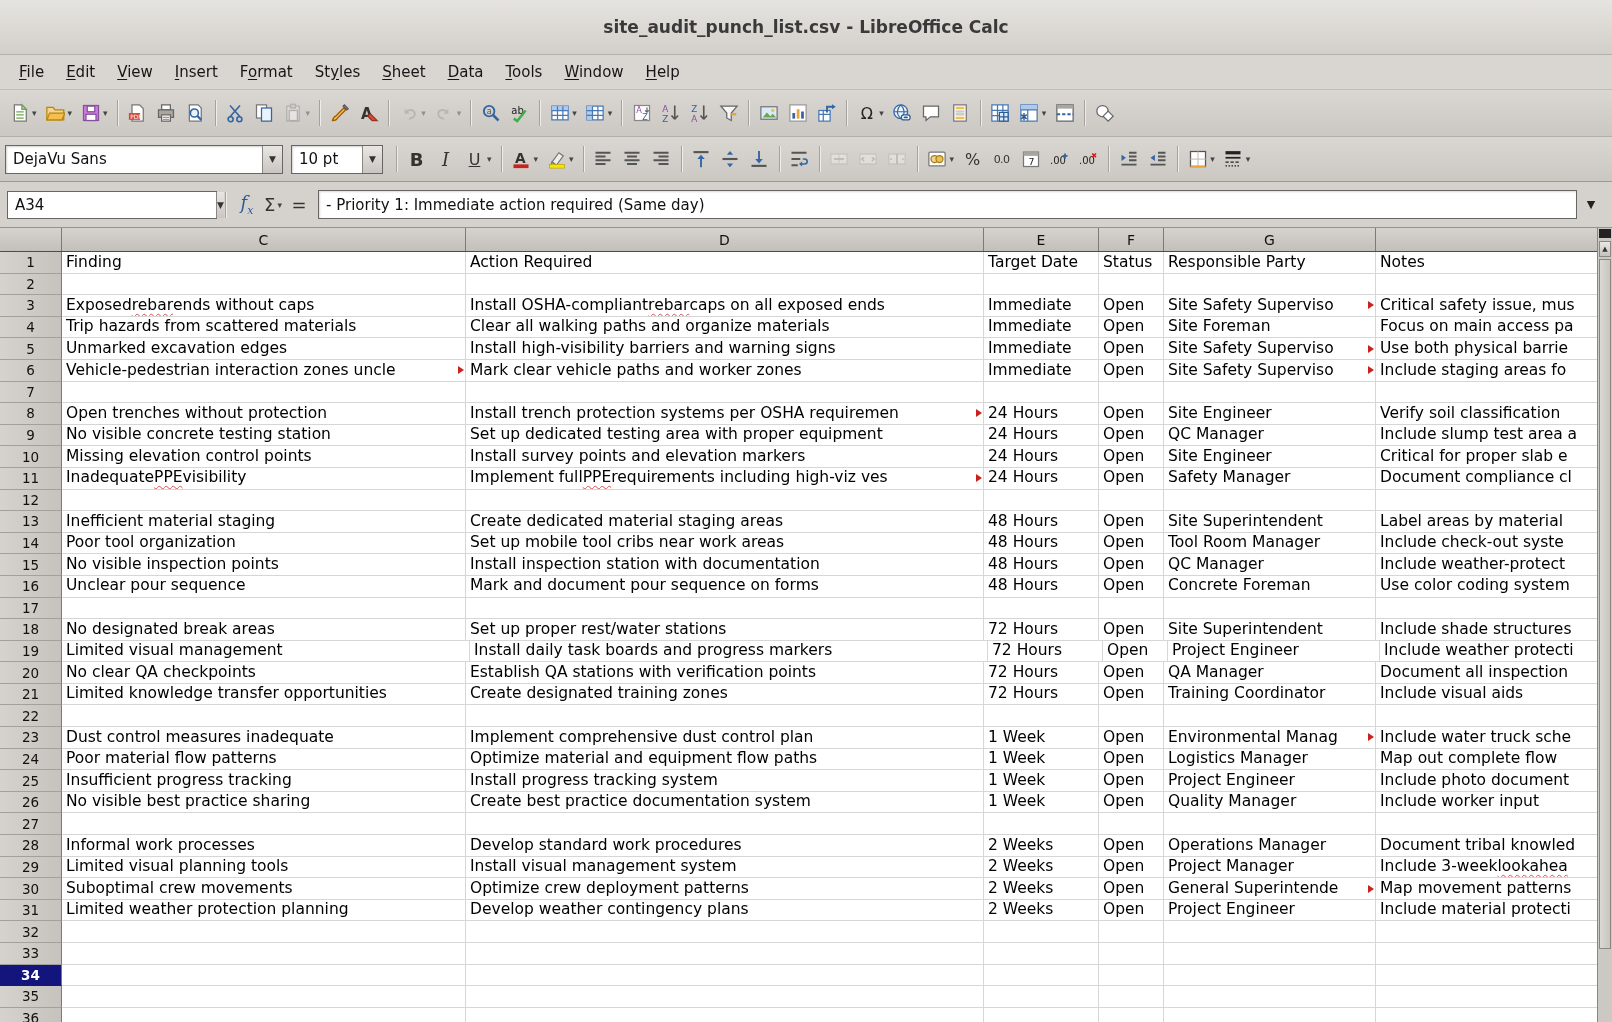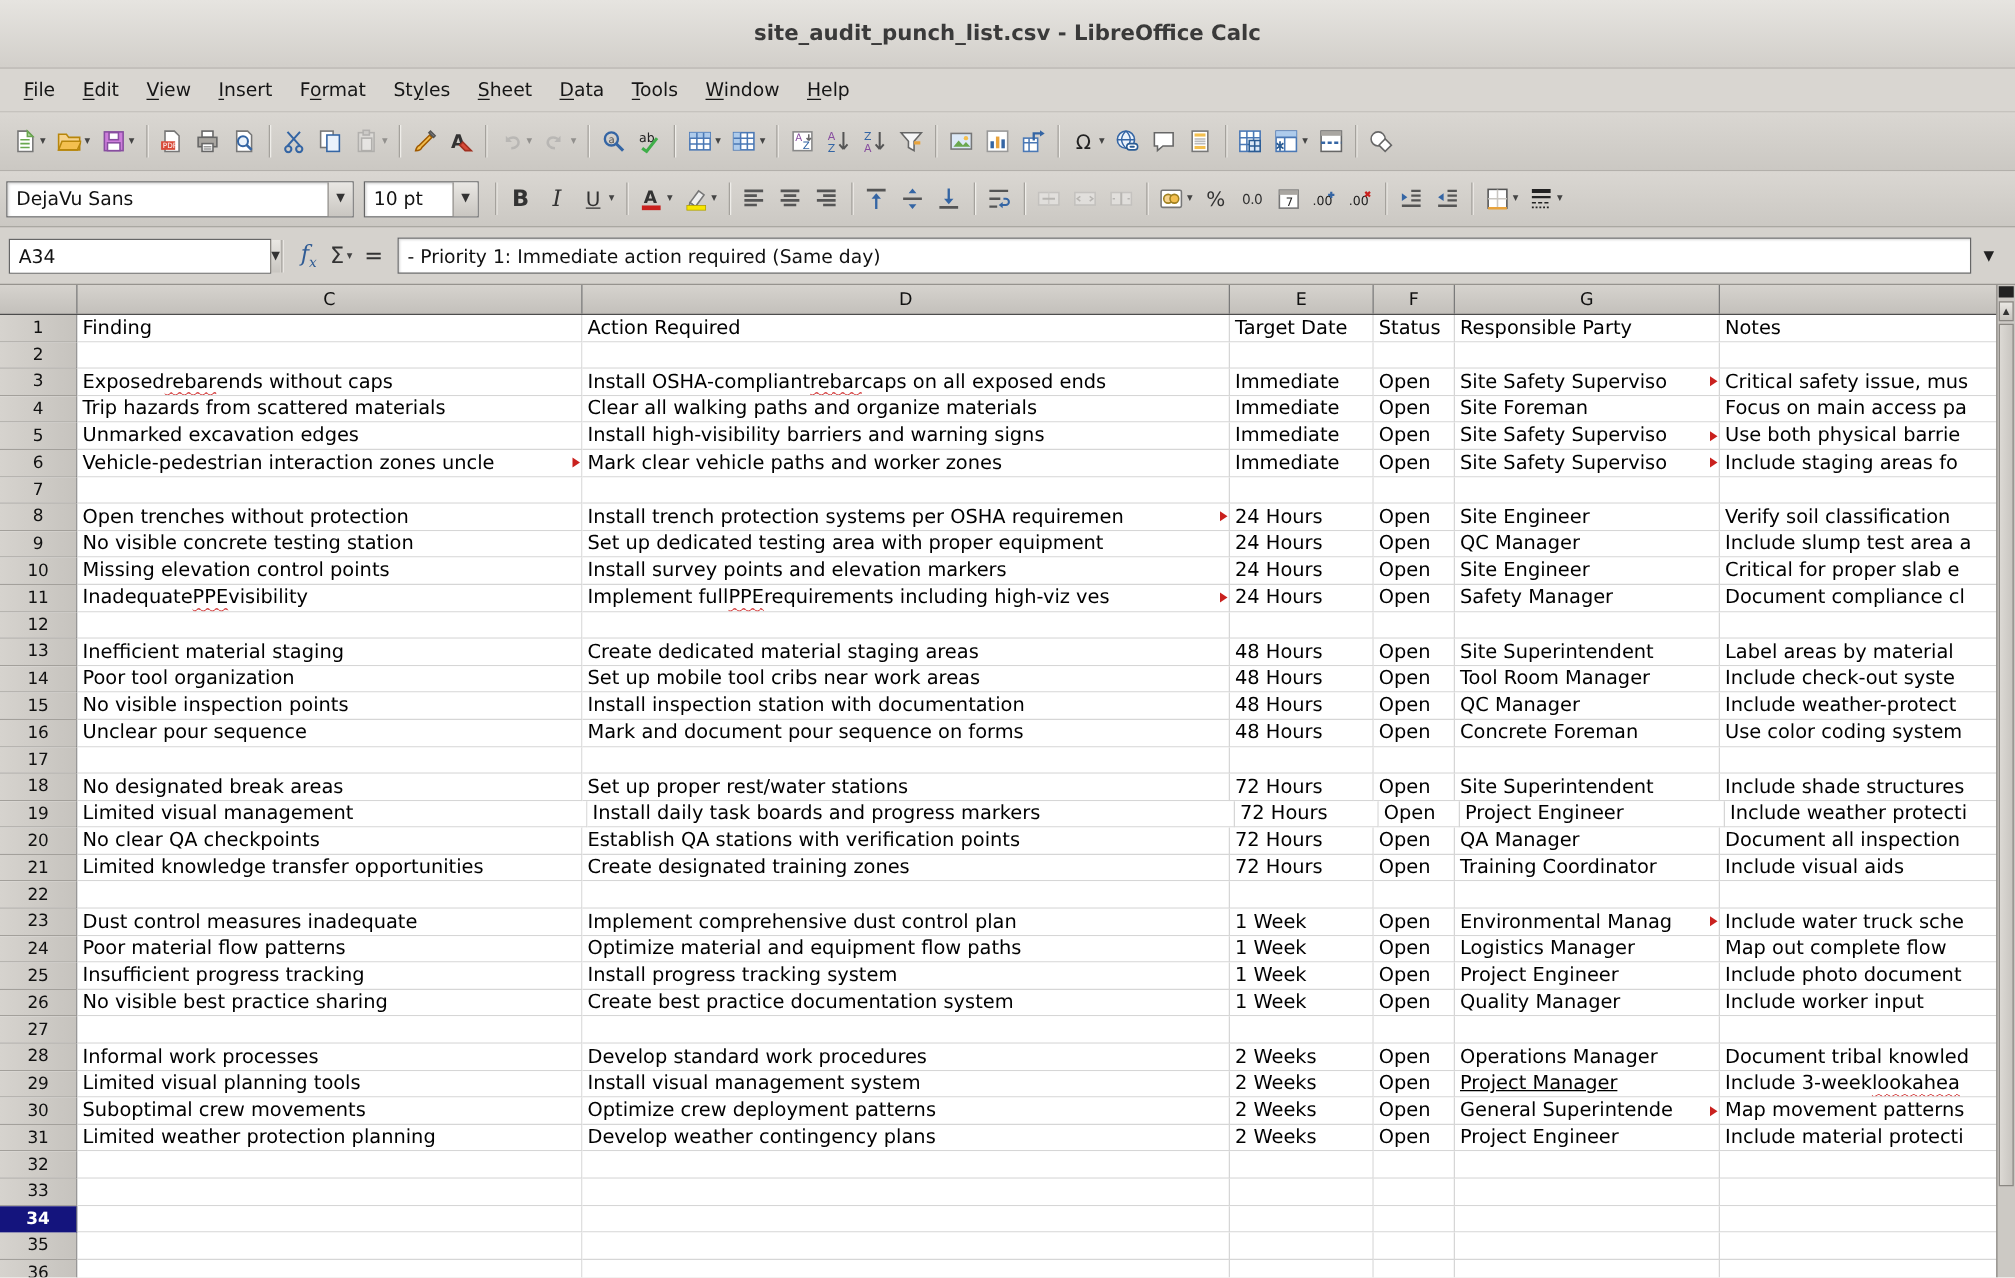--- a/index.html
+++ b/index.html
@@ -904,21 +904,21 @@
         <div class="gcell" style="width: 65px;">Open</div>
         <div class="gcell" style="width: 212px;">Operations Manager</div>
         <div class="gcell" style="width: 236px;">Document tribal knowled</div>
       </div>
       <div class="grow">
         <div class="rowhdr">29</div>
         <div class="gcell" style="width: 404px;">Limited visual planning tools</div>
         <div class="gcell" style="width: 518px;">Install visual management system</div>
         <div class="gcell" style="width: 115px;">2 Weeks</div>
         <div class="gcell" style="width: 65px;">Open</div>
-        <div class="gcell" style="width: 212px; text-decoration: underline;">Project Manager</div>
+        <div class="gcell" style="width: 212px;">Project Manager</div>
         <div class="gcell" style="width: 236px;">Include 3-week <span class="sq">lookahea</span></div>
       </div>
       <div class="grow">
         <div class="rowhdr">30</div>
         <div class="gcell" style="width: 404px;">Suboptimal crew movements</div>
         <div class="gcell" style="width: 518px;">Optimize crew deployment patterns</div>
         <div class="gcell" style="width: 115px;">2 Weeks</div>
         <div class="gcell" style="width: 65px;">Open</div>
         <div class="gcell" style="width: 212px;">General Superintende<span class="tri"></span></div>
         <div class="gcell" style="width: 236px;">Map movement patterns</div>

